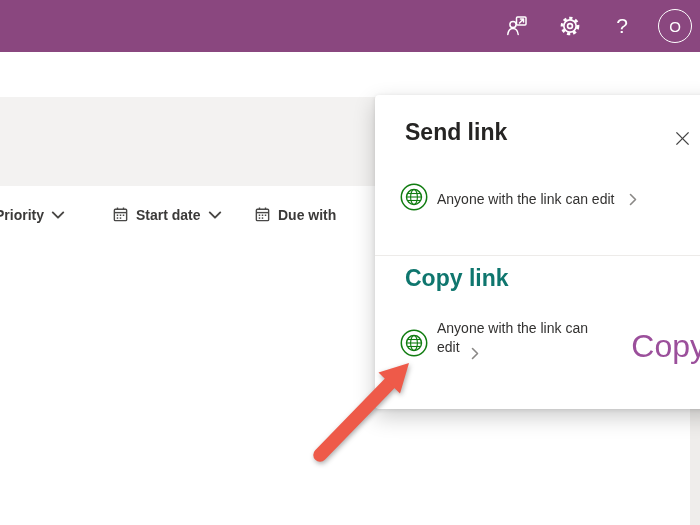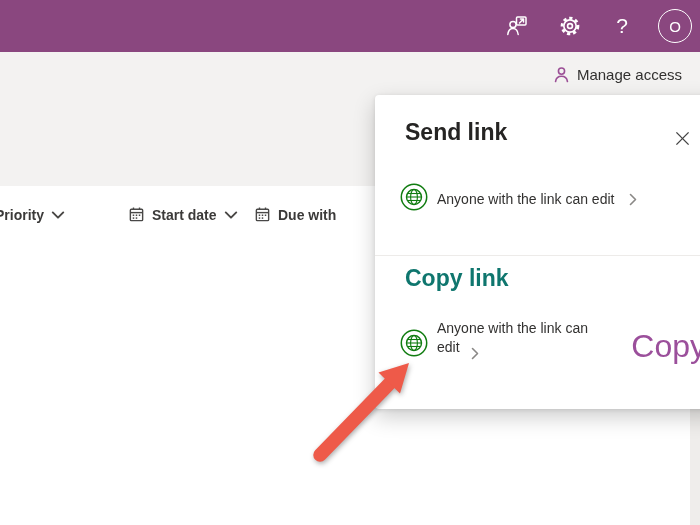--- a/index.html
+++ b/index.html
@@ -30,21 +30,21 @@
   .tab-underline{position:absolute;left:15px;right:15px;bottom:5px;height:3px;background:#8E4A88;border-radius:2px;}
   .tab-inactive{position:absolute;left:232px;top:145px;height:41px;display:flex;align-items:center;font-size:15px;color:#605E5C;cursor:pointer;white-space:nowrap;background:none;border:none;font-family:inherit;}
 
   
   .headerrow{position:absolute;left:0;top:186px;width:700px;height:57px;background:#fff;border-bottom:1px solid #e8e6e4;}
   .hcell{position:absolute;top:0;height:100%;display:flex;align-items:center;gap:7px;cursor:pointer;white-space:nowrap;}
   .hcell .hlabel{font-size:14px;font-weight:700;color:#3B3A39;}
   .hcell .cal{color:#494847;display:flex;}
   .hcell .chev{color:#484644;display:flex;margin-top:2px;}
   .hc1{left:-5px;}
-  .hc2{left:128px;}
+  .hc2{left:112px;}
   .hc3{left:254px;}
 
   .content-area{position:absolute;left:0;top:243px;width:700px;height:282px;background:#fff;}
   .rightstrip{position:absolute;left:690px;top:97px;width:10px;height:428px;background:#efedeb;}
 
   
   .dialog{position:absolute;left:343px;top:95px;width:347px;height:314px;background:#fff;border-radius:4px;box-shadow:0 8px 22px rgba(0,0,0,.20), 0 1px 4px rgba(0,0,0,.10);z-index:10;margin-left:32px;}
   .dlg-title{position:absolute;left:30px;top:24px;font-size:23px;font-weight:700;color:#252423;}
   .dlg-close{position:absolute;right:32px;top:36px;background:none;border:none;padding:0;cursor:pointer;color:#424242;display:flex;}
   .perm-row{position:absolute;left:25px;top:88px;display:flex;align-items:center;gap:9px;background:none;border:none;padding:0;cursor:pointer;font-family:inherit;}
@@ -81,31 +81,20 @@
         <circle cx="10" cy="10" r="5.6" stroke-width="1.5"></circle>
         <circle cx="10" cy="10" r="2.2" stroke-width="1.5"></circle>
       </svg>
     </span>
     <span class="tb-icon tb-help">?</span>
     <span class="tb-icon tb-avatar">
       <span class="avatar-circle">O</span>
     </span>
   </header>
 
-  <div class="cmdbar">
-    <button class="manage-access">
-      <span class="pi">
-        <svg width="17" height="17" viewBox="0 0 16 16" fill="none" stroke="currentColor" stroke-width="1.5">
-          <circle cx="8" cy="4.8" r="2.9"></circle>
-          <path d="M2.4 14.6c.5-3.4 2.9-5 5.6-5s5.1 1.6 5.6 5" stroke-linecap="round"></path>
-        </svg>
-      </span>
-      <span>Manage access</span>
-    </button>
-  </div>
 
   <div class="viewsrow">
     <button class="filter-btn">
       <svg width="23" height="23" viewBox="0 0 20 20" fill="none" stroke="currentColor" stroke-width="1.7" stroke-linejoin="round">
         <path d="M2.5 3.5h15l-5.8 6.7v6.3l-3.4-2.3v-4z"></path>
       </svg>
     </button>
 
     <div class="tab-active">
       <span class="list-ic">

